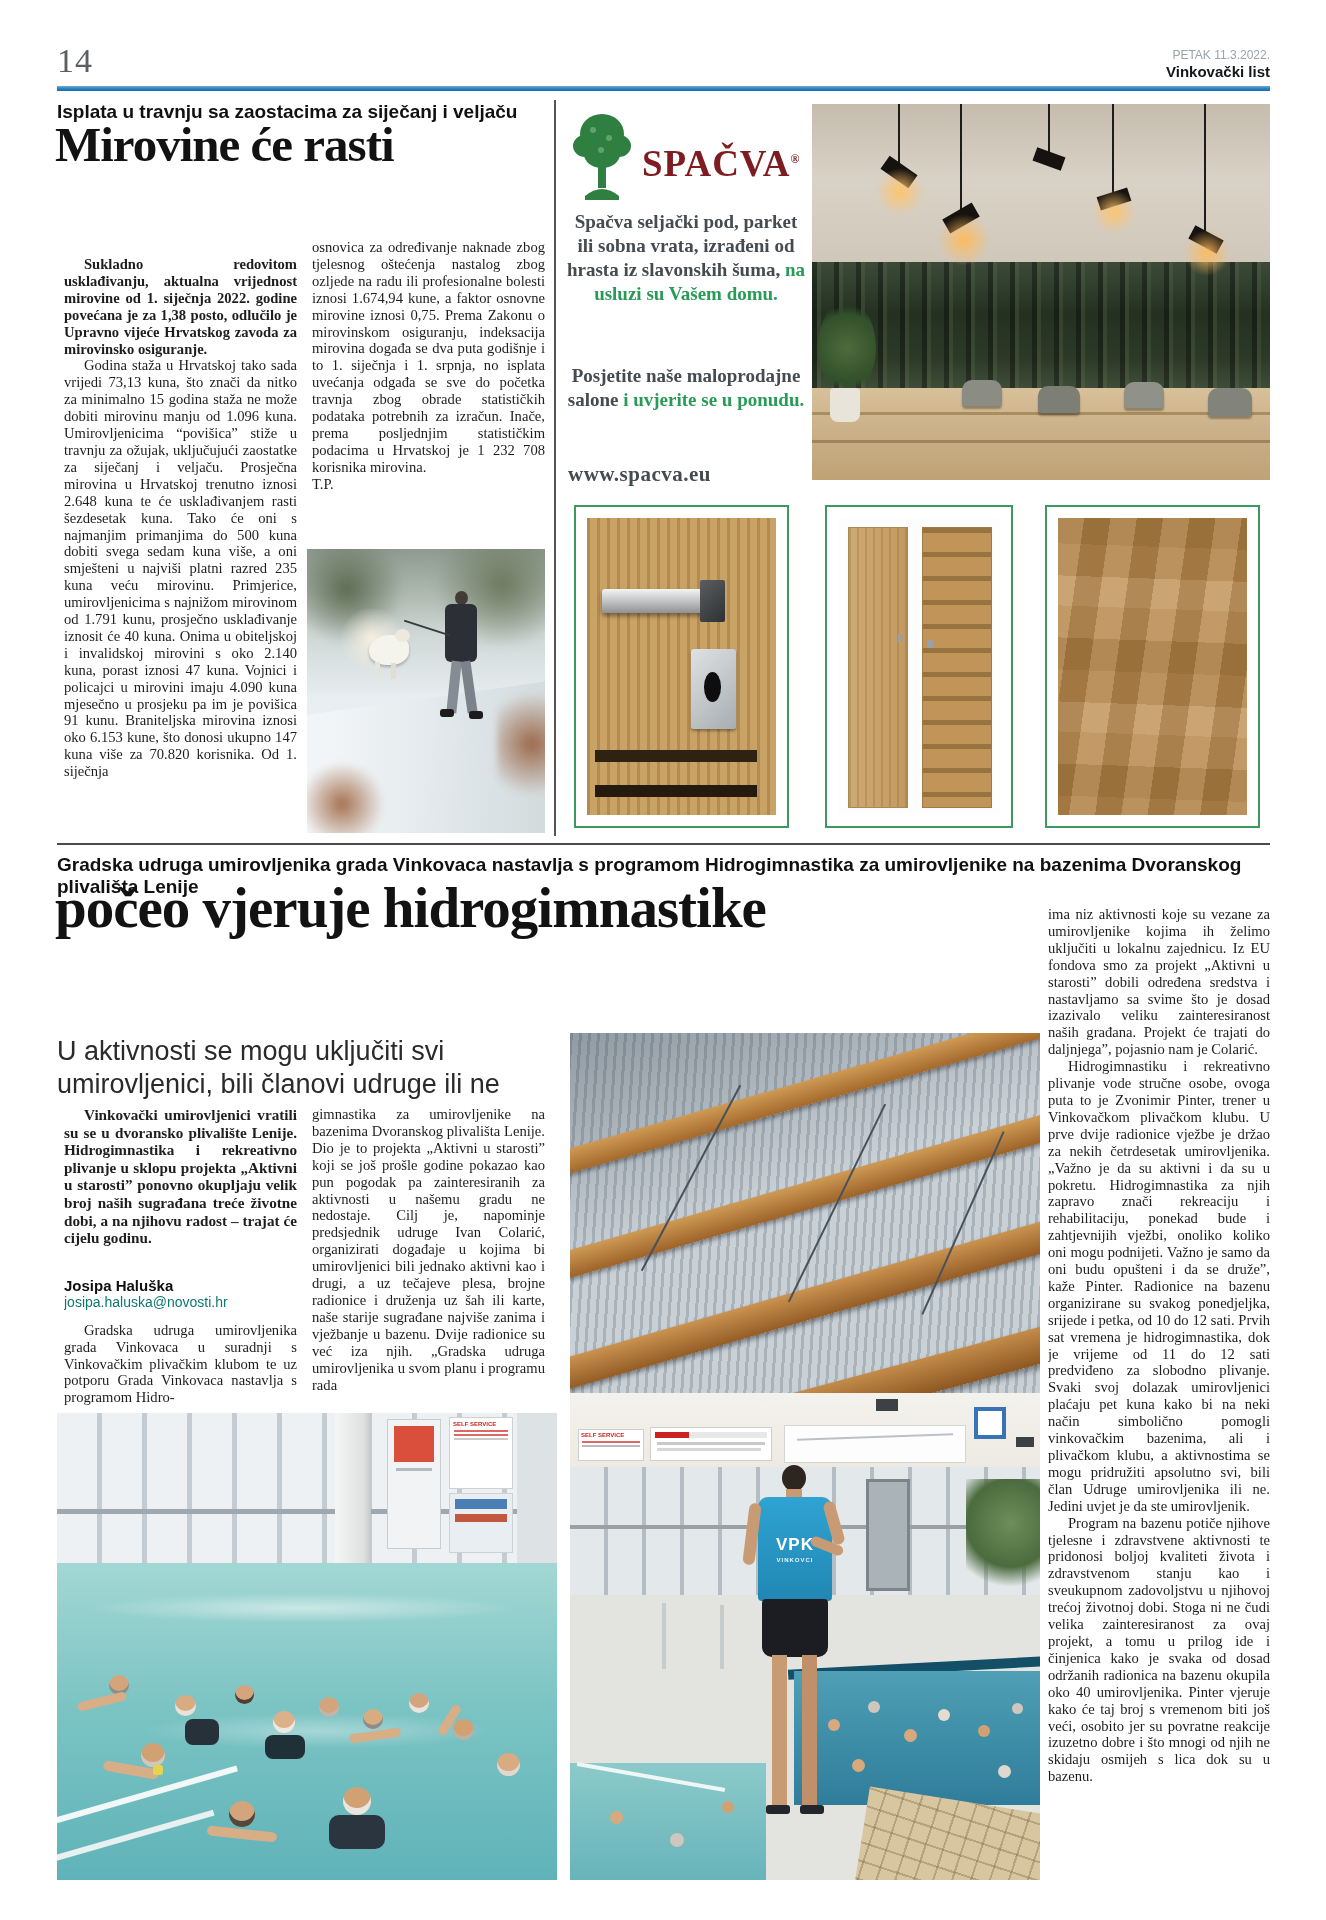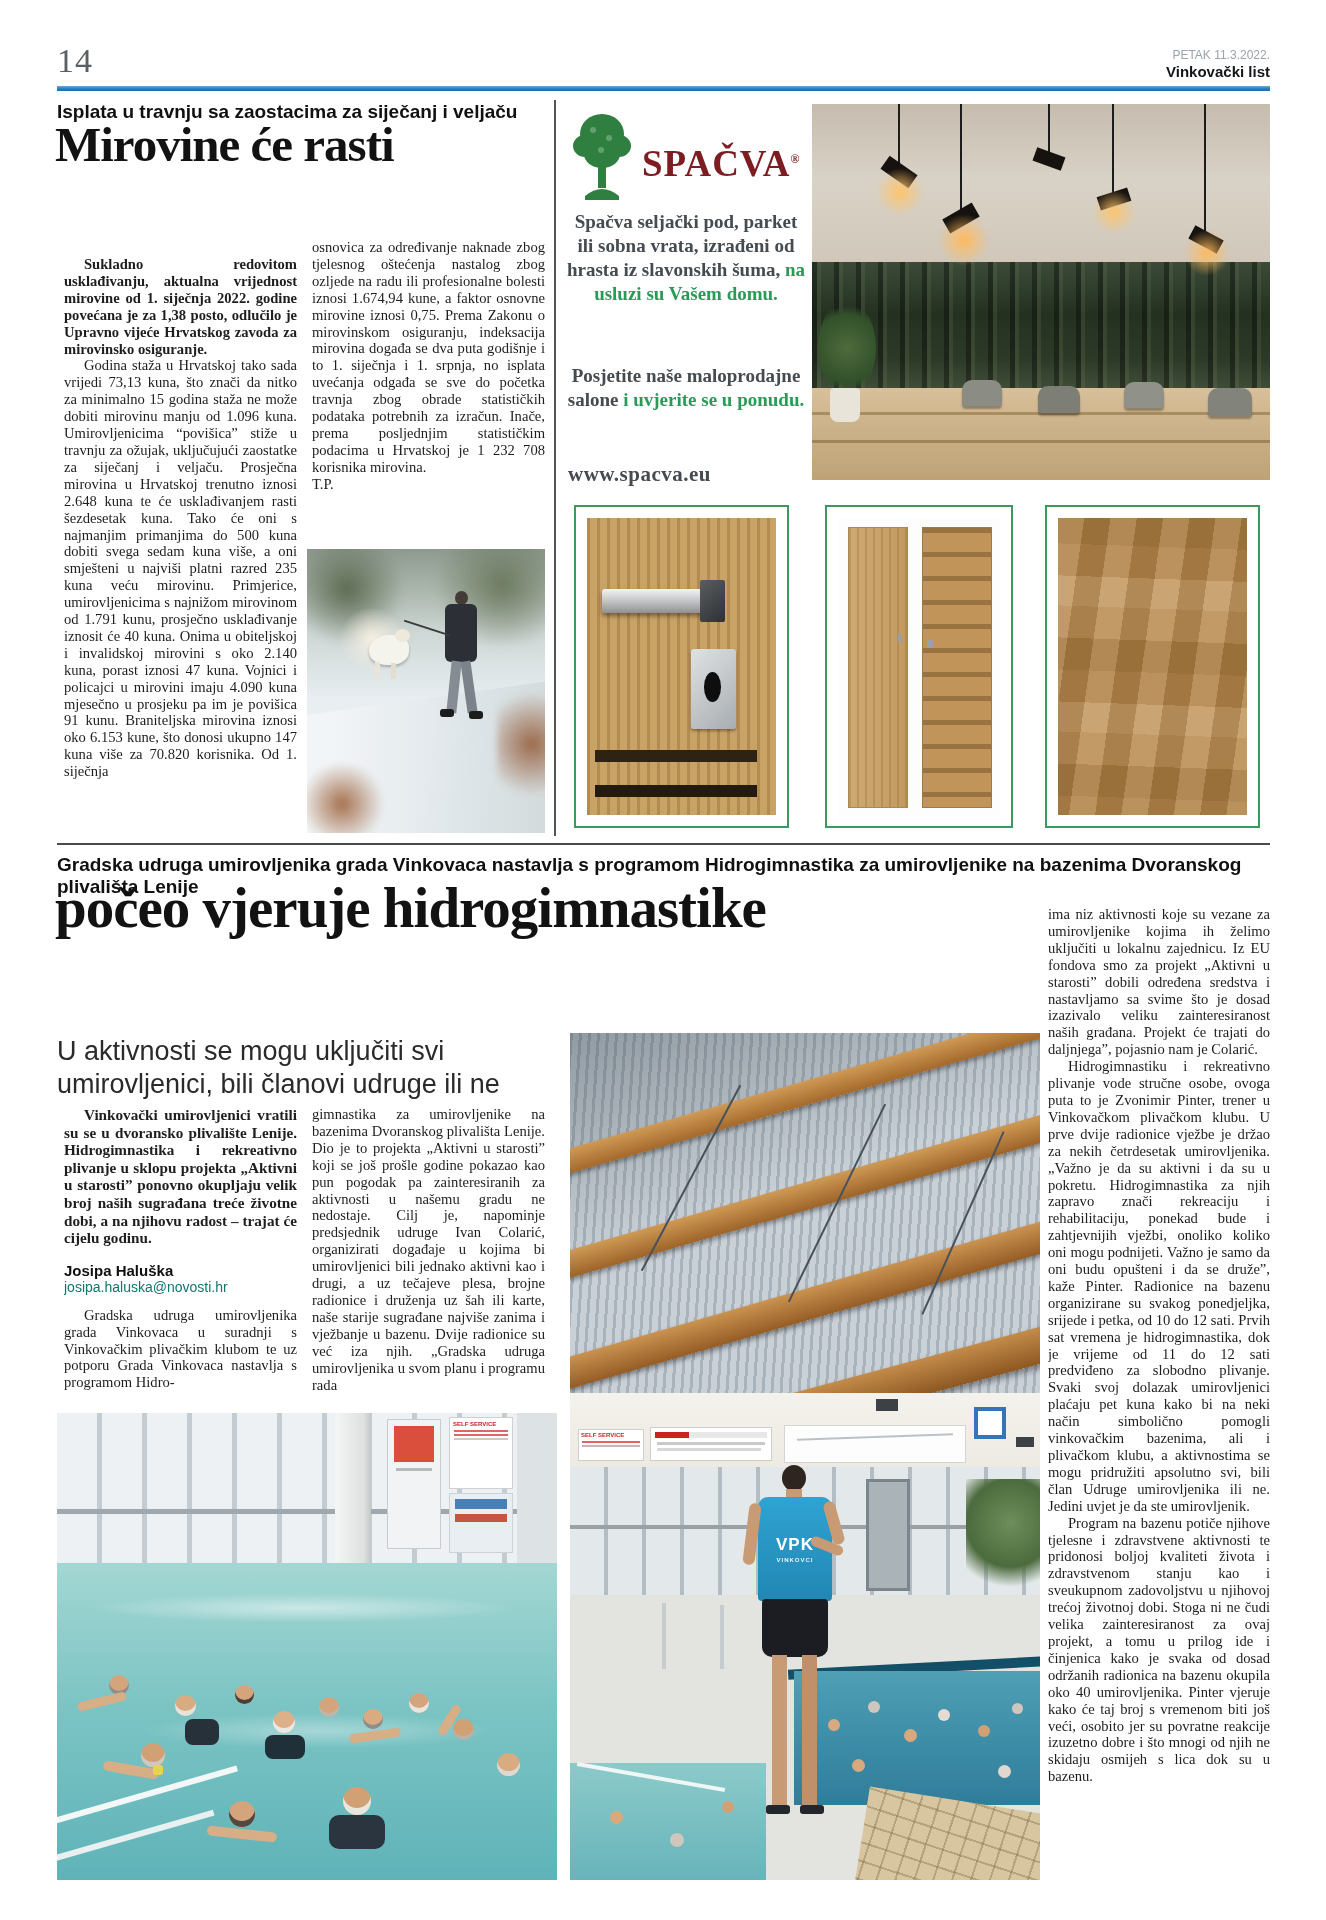--- a/index.html
+++ b/index.html
@@ -194,21 +194,21 @@
     <div>počeo vjeruje hidrogimnastike</div>
   </div>
 
   <div class="abs deck san" style="left:57px;top:1035px;width:560px;">
     <div>U aktivnosti se mogu uključiti svi</div>
     <div>umirovljenici, bili članovi udruge ili ne</div>
   </div>
 
   <div class="abs lim" style="left:64px;top:1106px;width:233px;height:302px;">
     <div class="lead2 just ind">Vinkovački umirovljenici vratili su se u dvoransko plivalište Lenije. Hidrogimnastika i rekreativno plivanje u sklopu projekta „Aktivni u starosti” ponovno okupljaju velik broj naših sugrađana treće životne dobi, a na njihovu radost – trajat će cijelu godinu.</div>
-    <div class="san" style="margin-top:15px;">
+    <div class="san" style="margin-top:30px;">
       <div class="byname">Josipa Haluška</div>
       <div class="bymail">josipa.haluska@novosti.hr</div>
     </div>
     <div class="bodytxt just ind" style="margin-top:12px;">Gradska udruga umirovljenika grada Vinkovaca u suradnji s Vinkovačkim plivačkim klubom te uz potporu Grada Vinkovaca nastavlja s programom Hidro-</div>
   </div>
 
   <div class="abs bodytxt just lim" style="left:312px;top:1106px;width:233px;height:302px;">
     <div>gimnastika za umirovljenike na bazenima Dvoranskog plivališta Lenije. Dio je to projekta „Aktivni u starosti” koji se još prošle godine pokazao kao pun pogodak pa zainteresiranih za aktivnosti u našemu gradu ne nedostaje. Cilj je, napominje predsjednik udruge Ivan Colarić, organizirati događaje u kojima bi umirovljenici bili jednako aktivni kao i drugi, a uz tečajeve plesa, brojne radionice i druženja uz šah ili karte, naše starije sugrađane najviše zanima i vježbanje u bazenu. Dvije radionice su već iza njih. „Gradska udruga umirovljenika u svom planu i programu rada</div>
   </div>
 

